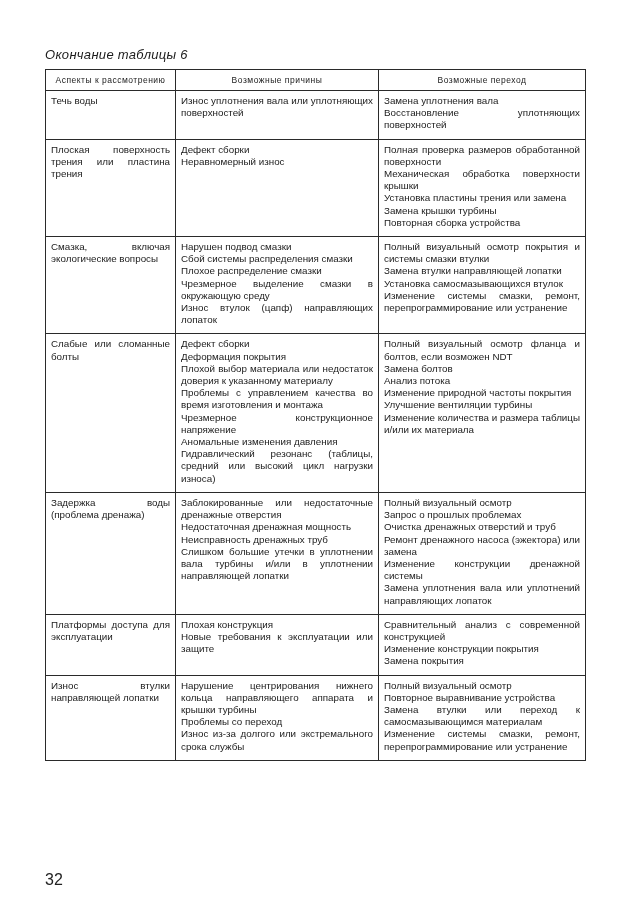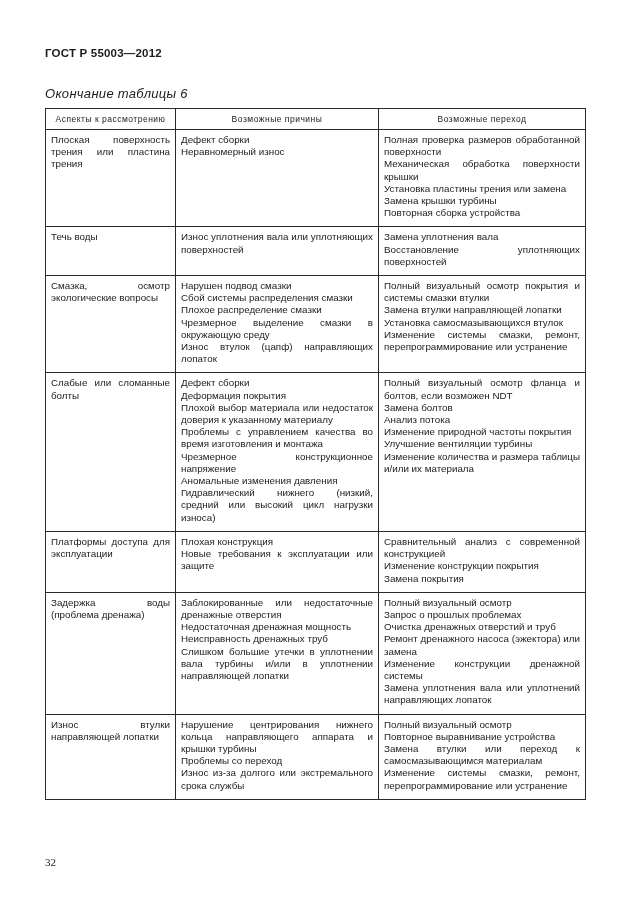--- a/index.html
+++ b/index.html
@@ -29,75 +29,74 @@
   .t6 td {
     font-size: 9.8px; line-height: 12.2px;
     padding: 4px 5px 7px 5px;
     text-align: justify;
   }
   .col-aspect { width: 130px; }
   .col-causes { width: 203px; }
   .col-actions { width: 207px; }
   .cell-item { margin: 0; }
   .page-number {
-    position: absolute; left: 45px; bottom: 45px;
-    font-size: 11px; color: #222; font-family: Liberation Serif, serif;
+    position: absolute; left: 45px; bottom: 24px;
+    font-size: 16px; color: #222;
   }
 </style>
 </head>
 <body>
 
 <div class="page">
-  <div class="doc-header">ГОСТ Р 55003—2012</div>
   <div class="table-caption">Окончание  таблицы 6</div>
   <table class="t6">
     <colgroup>
       <col class="col-aspect">
       <col class="col-causes">
       <col class="col-actions">
     </colgroup>
     <thead>
       <tr>
         <th>Аспекты к рассмотрению</th>
         <th>Возможные причины</th>
         <th>Возможные переход</th>
       </tr>
     </thead>
     <tbody id="table-body">
+        <tr>
+          <td>
+            <div class="cell-item">Течь воды</div>
+          </td>
+          <td>
+            <div class="cell-item">Износ уплотнения вала или уплотняющих поверхностей</div>
+          </td>
+          <td>
+            <div class="cell-item">Замена уплотнения вала</div>
+            <div class="cell-item">Восстановление уплотняющих поверхностей</div>
+          </td>
+        </tr>
         <tr>
           <td>
             <div class="cell-item">Плоская поверхность трения или пластина трения</div>
           </td>
           <td>
             <div class="cell-item">Дефект сборки</div>
             <div class="cell-item">Неравномерный износ</div>
           </td>
           <td>
             <div class="cell-item">Полная проверка размеров обработанной поверхности</div>
             <div class="cell-item">Механическая обработка поверхности крышки</div>
             <div class="cell-item">Установка пластины трения или замена</div>
             <div class="cell-item">Замена крышки турбины</div>
             <div class="cell-item">Повторная сборка устройства</div>
           </td>
         </tr>
         <tr>
           <td>
-            <div class="cell-item">Течь воды</div>
-          </td>
-          <td>
-            <div class="cell-item">Износ уплотнения вала или уплотняющих поверхностей</div>
-          </td>
-          <td>
-            <div class="cell-item">Замена уплотнения вала</div>
-            <div class="cell-item">Восстановление уплотняющих поверхностей</div>
-          </td>
-        </tr>
-        <tr>
-          <td>
-            <div class="cell-item">Смазка, осмотр экологические вопросы</div>
+            <div class="cell-item">Смазка, включая экологические вопросы</div>
           </td>
           <td>
             <div class="cell-item">Нарушен подвод смазки</div>
             <div class="cell-item">Сбой системы распределения смазки</div>
             <div class="cell-item">Плохое распределение смазки</div>
             <div class="cell-item">Чрезмерное выделение смазки в окружающую среду</div>
             <div class="cell-item">Износ втулок (цапф) направляющих лопаток</div>
           </td>
           <td>
             <div class="cell-item">Полный визуальный осмотр покрытия и системы смазки втулки</div>
@@ -110,62 +109,62 @@
           <td>
             <div class="cell-item">Слабые или сломанные болты</div>
           </td>
           <td>
             <div class="cell-item">Дефект сборки</div>
             <div class="cell-item">Деформация покрытия</div>
             <div class="cell-item">Плохой выбор материала или недостаток доверия к указанному материалу</div>
             <div class="cell-item">Проблемы с управлением качества во время изготовления и монтажа</div>
             <div class="cell-item">Чрезмерное конструкционное напряжение</div>
             <div class="cell-item">Аномальные изменения давления</div>
-            <div class="cell-item">Гидравлический нижнего (низкий, средний или высокий цикл нагрузки износа)</div>
+            <div class="cell-item">Гидравлический резонанс (таблицы, средний или высокий цикл нагрузки износа)</div>
           </td>
           <td>
             <div class="cell-item">Полный визуальный осмотр фланца и болтов, если возможен NDT</div>
             <div class="cell-item">Замена болтов</div>
             <div class="cell-item">Анализ потока</div>
             <div class="cell-item">Изменение природной частоты покрытия</div>
             <div class="cell-item">Улучшение вентиляции турбины</div>
             <div class="cell-item">Изменение количества и размера таблицы и/или их материала</div>
-          </td>
-        </tr>
-        <tr>
-          <td>
-            <div class="cell-item">Платформы доступа для эксплуатации</div>
-          </td>
-          <td>
-            <div class="cell-item">Плохая конструкция</div>
-            <div class="cell-item">Новые требования к эксплуатации или защите</div>
-          </td>
-          <td>
-            <div class="cell-item">Сравнительный анализ с современной конструкцией</div>
-            <div class="cell-item">Изменение конструкции покрытия</div>
-            <div class="cell-item">Замена покрытия</div>
           </td>
         </tr>
         <tr>
           <td>
             <div class="cell-item">Задержка воды (проблема дренажа)</div>
           </td>
           <td>
             <div class="cell-item">Заблокированные или недостаточные дренажные отверстия</div>
             <div class="cell-item">Недостаточная дренажная мощность</div>
             <div class="cell-item">Неисправность дренажных труб</div>
             <div class="cell-item">Слишком большие утечки в уплотнении вала турбины и/или в уплотнении направляющей лопатки</div>
           </td>
           <td>
             <div class="cell-item">Полный визуальный осмотр</div>
             <div class="cell-item">Запрос о прошлых проблемах</div>
             <div class="cell-item">Очистка дренажных отверстий и труб</div>
             <div class="cell-item">Ремонт дренажного насоса (эжектора) или замена</div>
             <div class="cell-item">Изменение конструкции дренажной системы</div>
             <div class="cell-item">Замена уплотнения вала или уплотнений направляющих лопаток</div>
+          </td>
+        </tr>
+        <tr>
+          <td>
+            <div class="cell-item">Платформы доступа для эксплуатации</div>
+          </td>
+          <td>
+            <div class="cell-item">Плохая конструкция</div>
+            <div class="cell-item">Новые требования к эксплуатации или защите</div>
+          </td>
+          <td>
+            <div class="cell-item">Сравнительный анализ с современной конструкцией</div>
+            <div class="cell-item">Изменение конструкции покрытия</div>
+            <div class="cell-item">Замена покрытия</div>
           </td>
         </tr>
         <tr>
           <td>
             <div class="cell-item">Износ втулки направляющей лопатки</div>
           </td>
           <td>
             <div class="cell-item">Нарушение центрирования нижнего кольца направляющего аппарата и крышки турбины</div>
             <div class="cell-item">Проблемы со переход</div>
             <div class="cell-item">Износ из-за долгого или экстремального срока службы</div>

